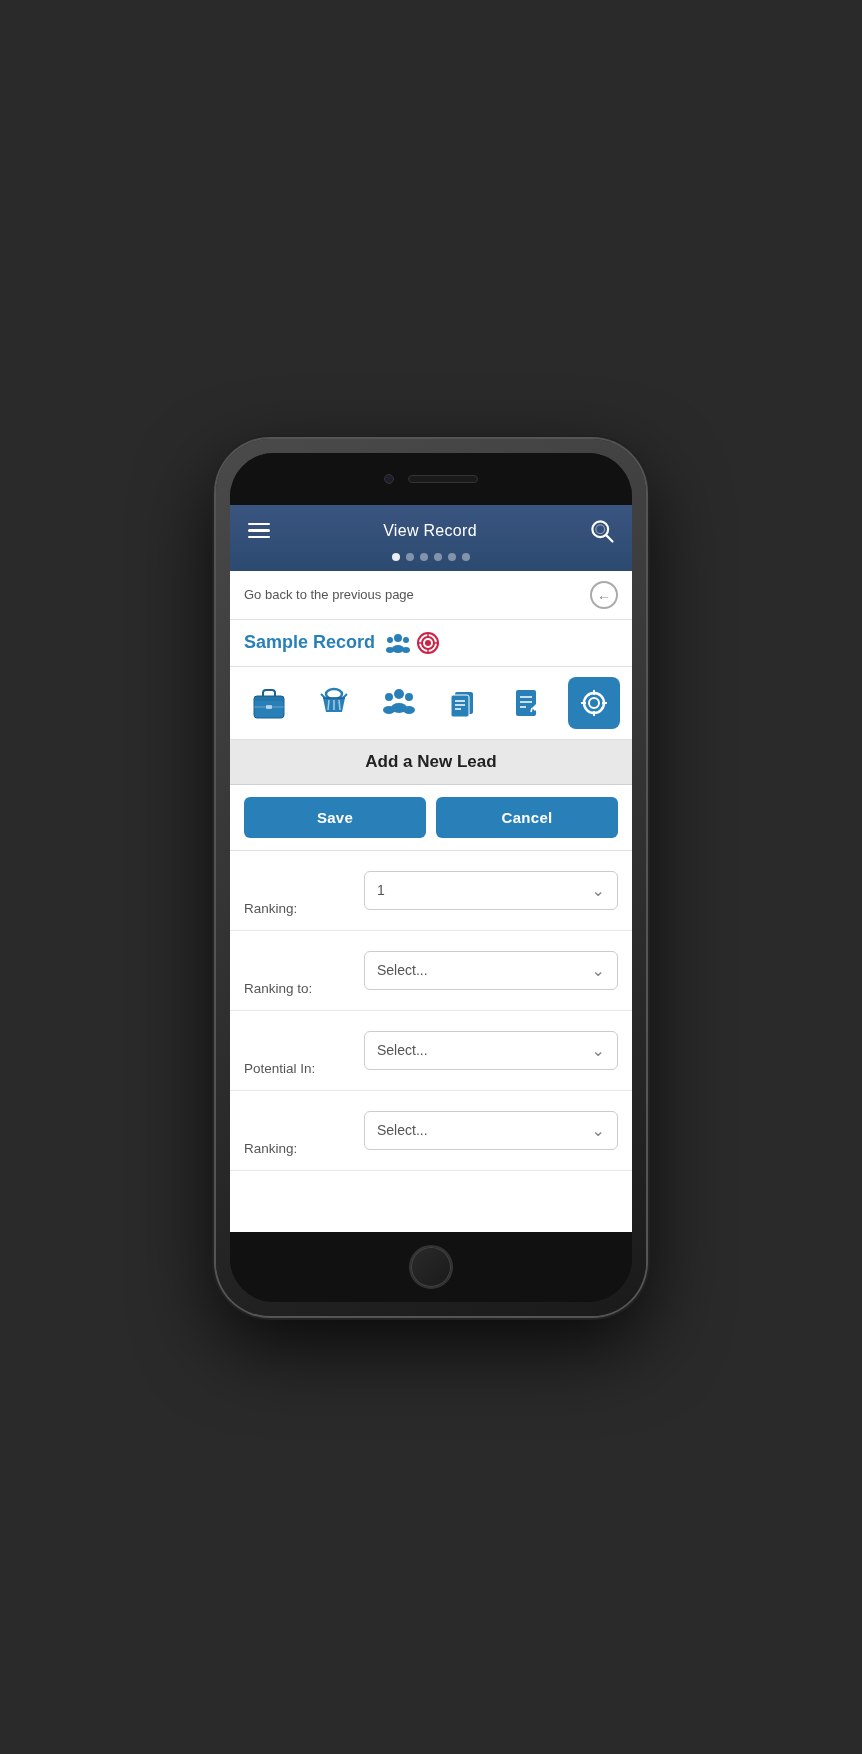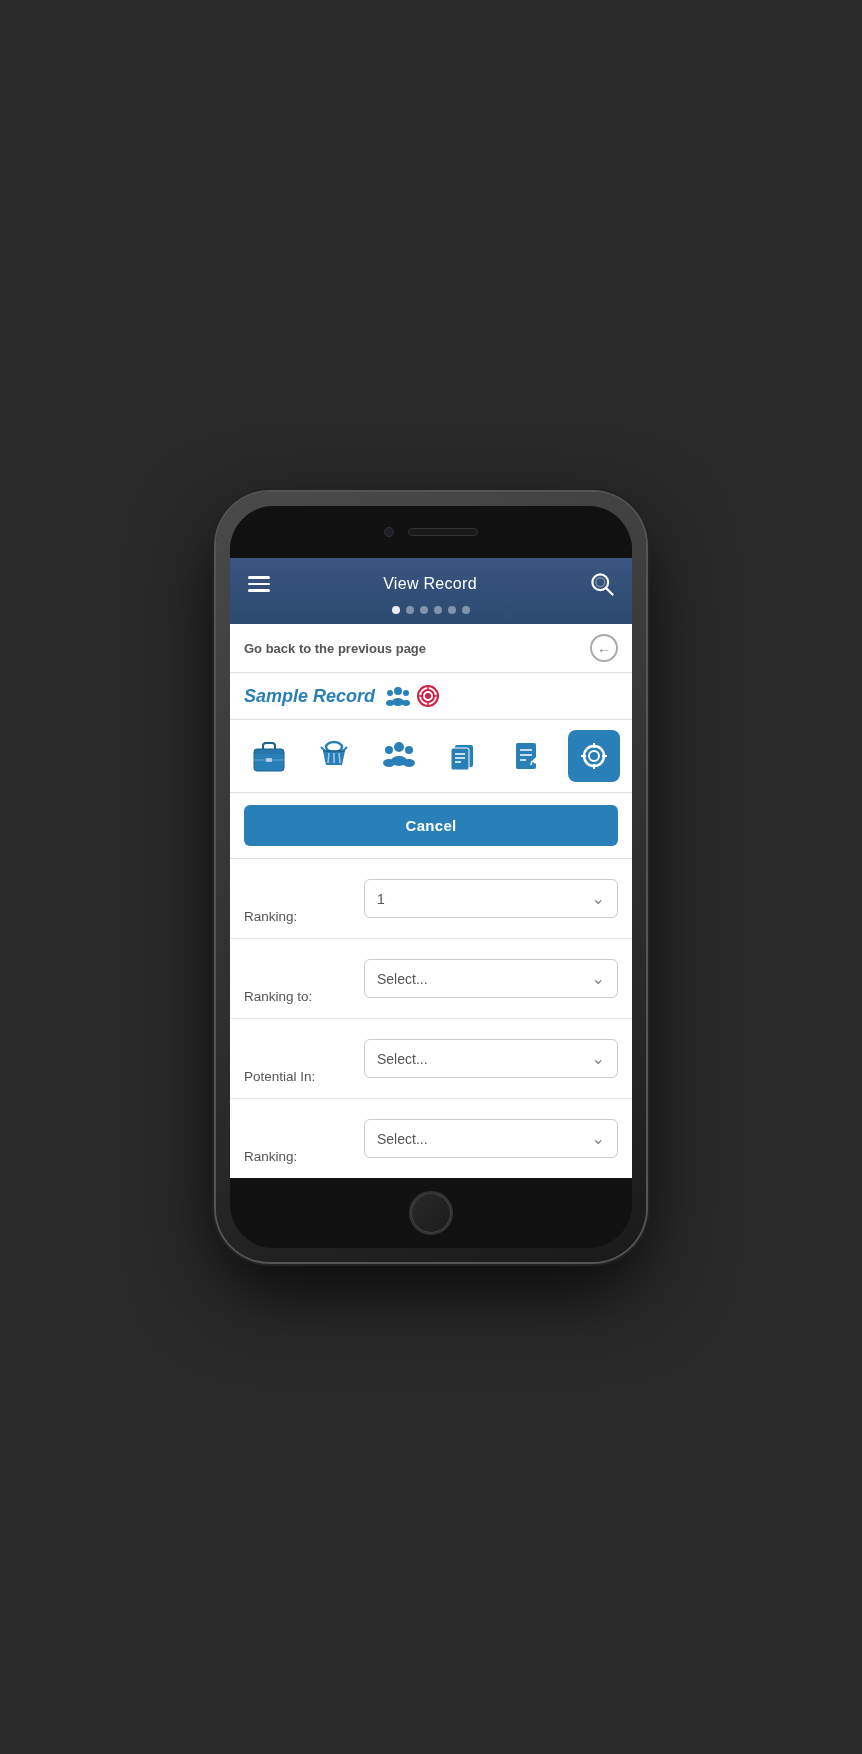--- a/index.html
+++ b/index.html
@@ -7,21 +7,21 @@
       background: #2a2a2a;
       display: flex;
       justify-content: center;
       align-items: center;
       min-height: 100vh;
       font-family: -apple-system, BlinkMacSystemFont, 'Helvetica Neue', Arial, sans-serif;
     }
 
     .phone-outer {
       width: 430px;
-      height: 770px;
+      height: 877px;
       background: linear-gradient(160deg, #4a4a4a 0%, #1a1a1a 100%);
       border-radius: 54px;
       padding: 14px;
       box-shadow:
         0 0 0 2px #555,
         0 0 0 4px #222,
         0 30px 80px rgba(0,0,0,0.8);
       position: relative;
     }
 
@@ -149,21 +149,21 @@
       align-items: center;
       justify-content: space-between;
       padding: 10px 14px;
       border-bottom: 1px solid #e0e0e0;
       flex-shrink: 0;
     }
 
     .back-text {
       font-size: 13px;
       color: #555;
-      font-weight: 700;
+      font-weight: 400;
     }
 
     .back-arrow {
       width: 28px;
       height: 28px;
       border-radius: 50%;
       border: 2px solid #aaa;
       display: flex;
       align-items: center;
       justify-content: center;
@@ -174,21 +174,20 @@
 
     
     .record-bar {
       background: white;
       padding: 12px 14px;
       border-bottom: 1px solid #e0e0e0;
       display: flex;
       align-items: center;
       gap: 10px;
       flex-shrink: 0;
-      font-style: italic;
     }
 
     .record-name {
       font-size: 18px;
       font-weight: 600;
       color: #2980b9;
     }
 
     .record-icons {
       display: flex;
@@ -469,22 +468,26 @@
             <circle cx="19" cy="17" r="5" fill="none" stroke="white" stroke-width="2"></circle>
             <line x1="19" y1="4" x2="19" y2="9" stroke="white" stroke-width="2"></line>
             <line x1="19" y1="25" x2="19" y2="30" stroke="white" stroke-width="2"></line>
             <line x1="6" y1="17" x2="11" y2="17" stroke="white" stroke-width="2"></line>
             <line x1="27" y1="17" x2="32" y2="17" stroke="white" stroke-width="2"></line>
           </svg>
         </div>
 
       </div>
 
+      <div class="form-title-bar">
+        <span class="form-title">Add a New Lead</span>
+      </div>
 
       <div class="btn-row">
+        <button class="btn-save">Save</button>
         <button class="btn-cancel">Cancel</button>
       </div>
 
       <div class="form-content">
 
         <div class="form-row">
           <span class="field-label">Ranking:</span>
           <div class="field-control">
             <div class="select-control">
               <span>1</span>

